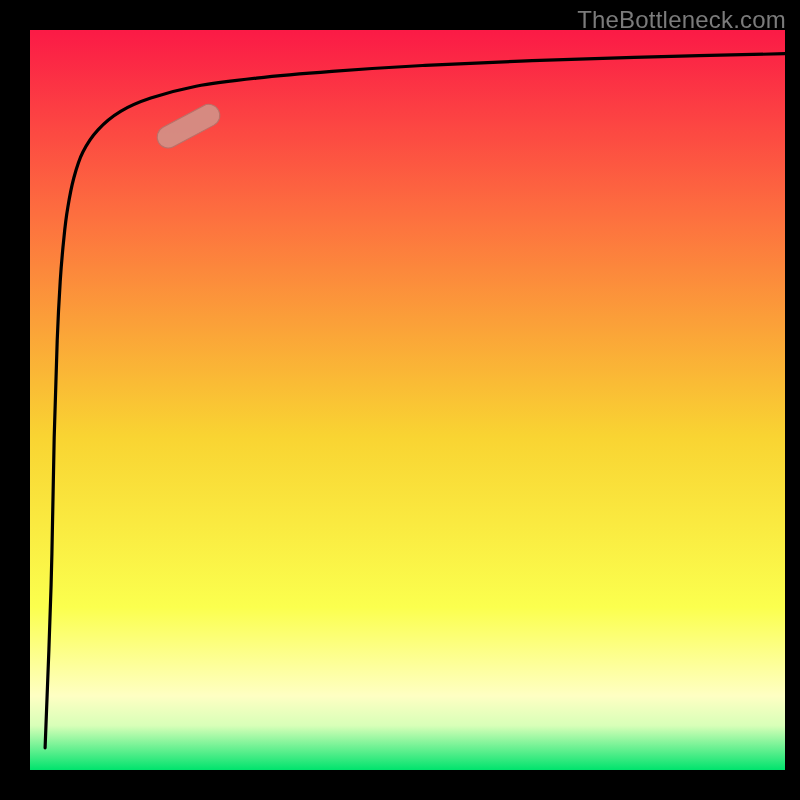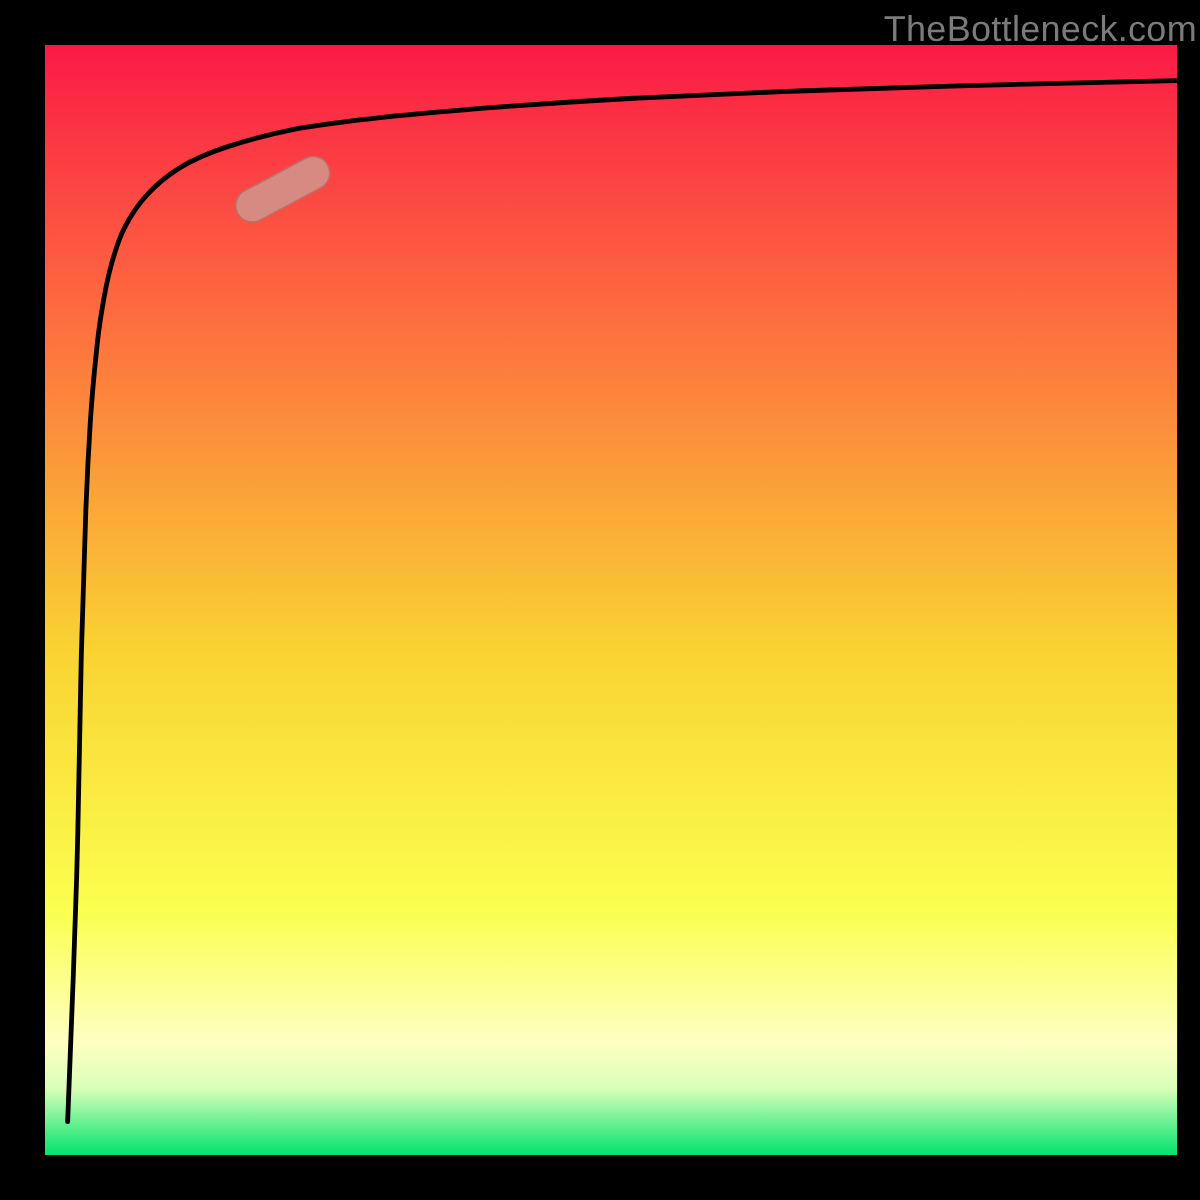--- a/index.html
+++ b/index.html
@@ -21,21 +21,21 @@
     position: absolute;
     left: 30px;
     top: 30px;
     width: 755px;
     height: 740px;
     overflow: hidden;
   }
   .watermark {
     position: absolute;
     top: 6px;
-    right: 2px;
+    right: 14px;
     color: #7b7b7b;
     font-size: 24px;
     font-weight: 400;
     letter-spacing: 0.2px;
     z-index: 10;
     text-align: right;
   }
   svg {
     display: block;
   }

